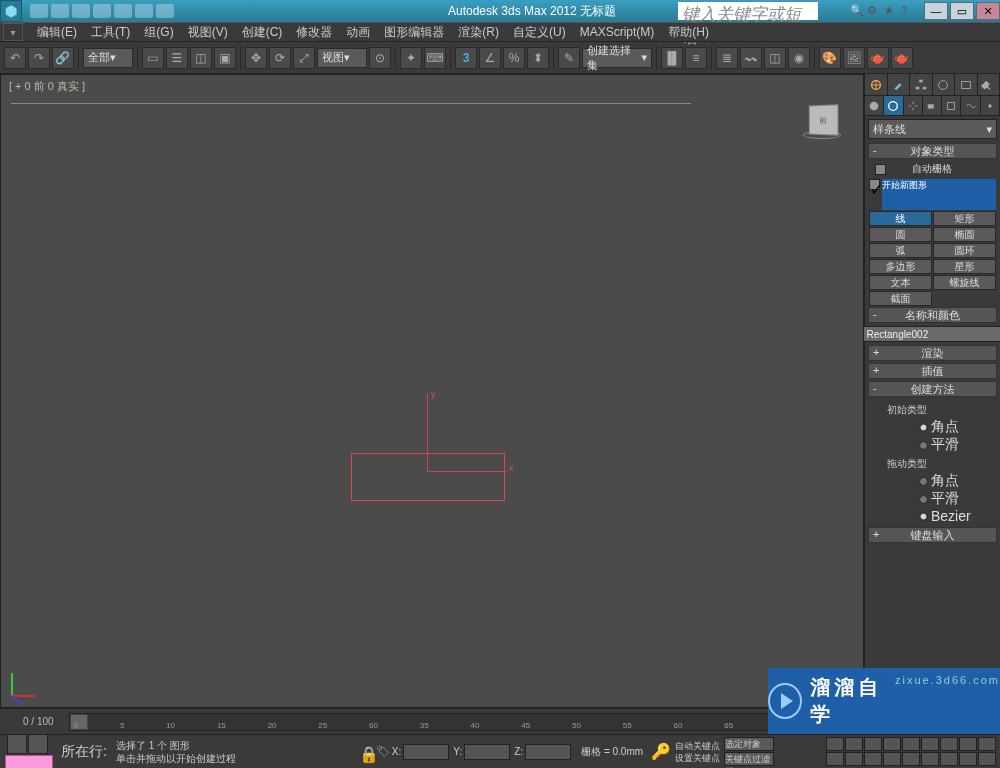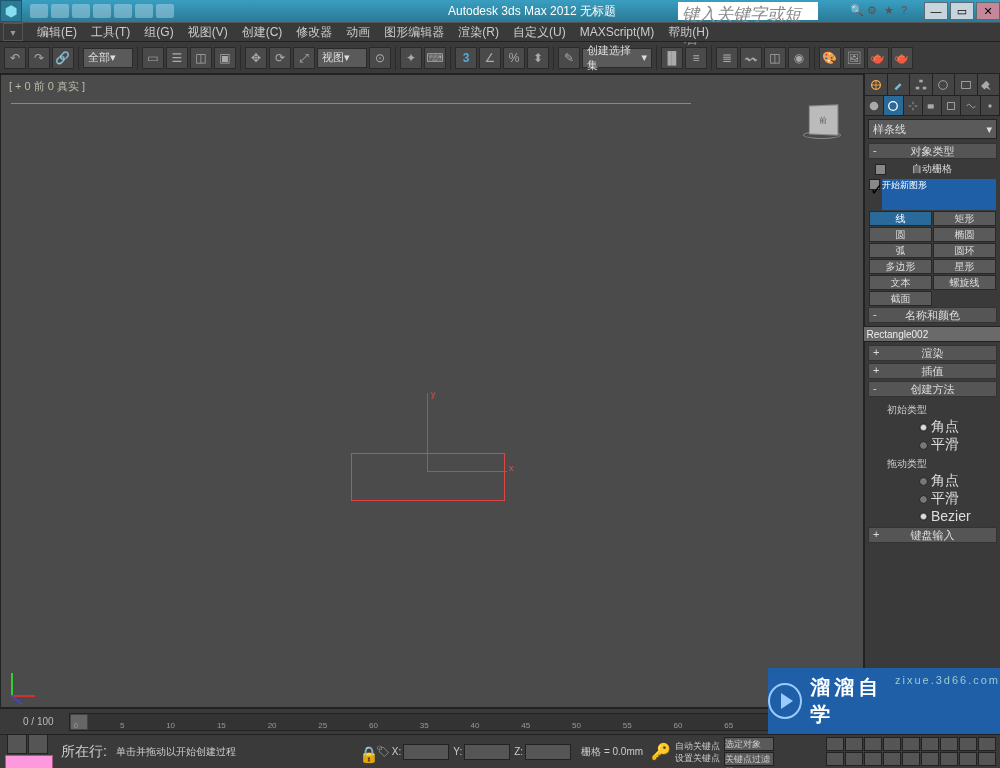--- a/index.html
+++ b/index.html
@@ -394,20 +394,21 @@
     <div class="left-btns">
         <div class="sb"></div>
         <div class="sb"></div>
       </div>
     <div style="display:flex;align-items:center">
         <div class="pinkbox"></div>
       </div>
   </div>
   <div class="row-label">所在行:</div>
   <div class="prompts">
+    <div>选择了 1 个 图形</div>
     <div>单击并拖动以开始创建过程</div>
   </div>
   <span class="lock">🔒</span>
   <span style="color:#aaa;font-size:11px">🏷</span>
   <div class="coord">
       <label>X:</label>
       <div class="fld"></div>
     </div>
   <div class="coord">
       <label>Y:</label>

